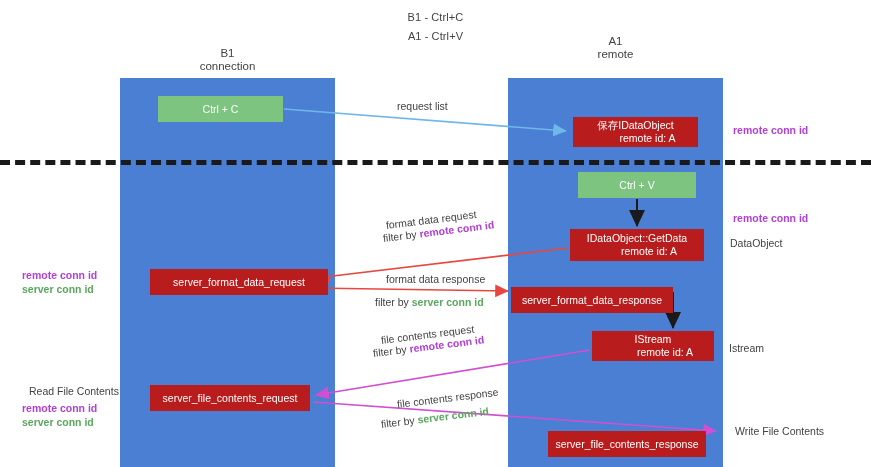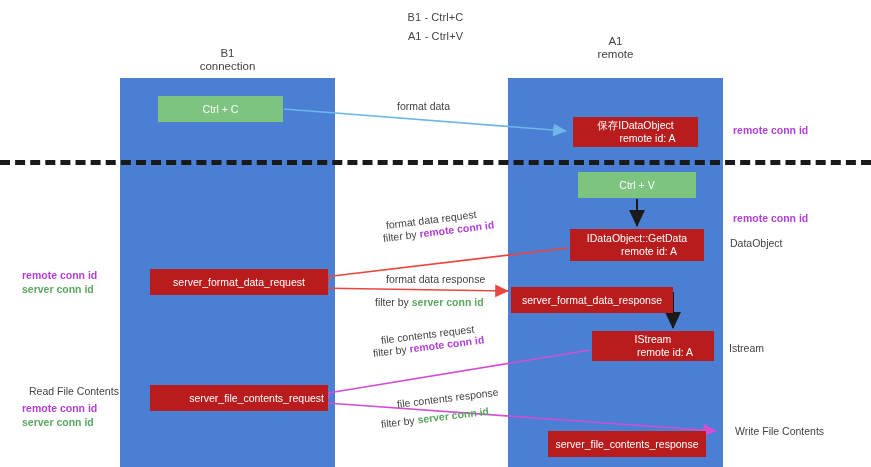--- a/index.html
+++ b/index.html
@@ -75,21 +75,21 @@
   .node-green { background: #7cc47f; }
   .node-orange { background: #b91c1c; }
 
   .n-ctrlc   { left: 158px; top: 96px;  width: 125px; height: 26px; }
   .n-save    { left: 573px; top: 117px; width: 125px; height: 30px; }
   .n-ctrlv   { left: 578px; top: 172px; width: 118px; height: 26px; }
   .n-getdata { left: 570px; top: 229px; width: 134px; height: 32px; }
   .n-sfdreq  { left: 150px; top: 269px; width: 178px; height: 26px; }
   .n-sfdres  { left: 511px; top: 287px; width: 162px; height: 26px; }
   .n-istream { left: 592px; top: 331px; width: 122px; height: 30px; }
-  .n-sfcreq  { left: 150px; top: 385px; width: 178px; height: 26px; align-items: flex-end; }
+  .n-sfcreq  { left: 150px; top: 385px; width: 160px; height: 26px; }
   .n-sfcres  { left: 548px; top: 431px; width: 158px; height: 26px; }
 
   .edge-label {
     position: absolute;
     font-size: 10.5px;
     line-height: 13px;
     color: #434343;
     white-space: nowrap;
   }
   .edge-label .hl-remote { color: #b23fd6; font-weight: bold; }
@@ -219,21 +219,21 @@
   </div>
 
   <div class="node node-orange n-sfcreq">
     <span>server_file_contents_request</span>
   </div>
 
   <div class="node node-orange n-sfcres">
     <span>server_file_contents_response</span>
   </div>
 
-  <div class="edge-label lbl-formatlist">format data</div>
+  <div class="edge-label lbl-formatlist">request list</div>
 
   <div class="edge-label lbl-fdreq rot-neg-s">format data request</div>
   <div class="edge-label lbl-fdreq2 rot-neg-s">
     <span>filter by </span><span class="hl-remote">remote conn id</span>
   </div>
 
   <div class="edge-label lbl-fdres">format data response</div>
   <div class="edge-label lbl-fdres2">
     <span>filter by </span><span class="hl-server">server conn id</span>
   </div>

